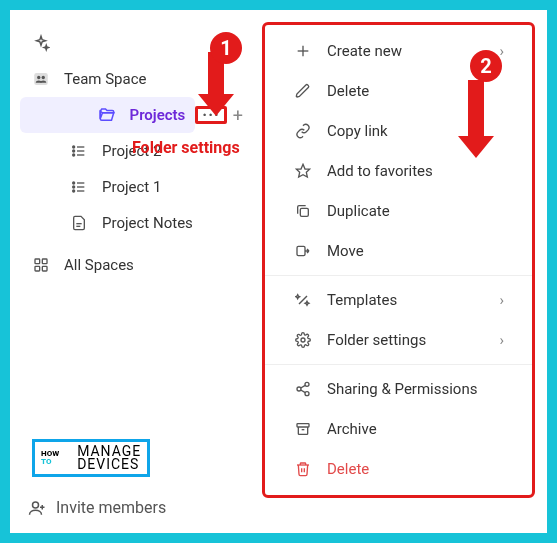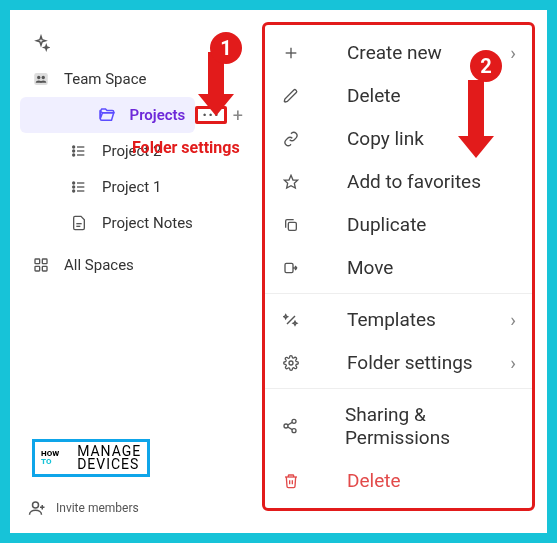--- a/index.html
+++ b/index.html
@@ -14,31 +14,31 @@
     .projects-row { display: flex; align-items: center; position: relative; }
     .projects-row .actions { margin-left: auto; display: flex; align-items: center; gap: 2px; }
     .ellipsis-box { border: 3px solid #e21b1b; padding: 1px 4px; border-radius: 2px; color: #555; font-weight: bold; letter-spacing: 1px; line-height: 10px; font-size: 16px; cursor: pointer; }
     .plus-btn { color: #888; font-size: 18px; padding: 0 4px; cursor: pointer; }
     .annotation-label { color: #e21b1b; font-weight: 700; font-size: 16px; position: absolute; left: 122px; top: 128px; white-space: nowrap; }
     .marker { width: 32px; height: 32px; background: #e21b1b; border-radius: 50%; color: #fff; display: flex; align-items: center; justify-content: center; font-size: 20px; font-weight: 700; position: absolute; z-index: 10; font-family: Georgia, serif; }
     .arrow { position: absolute; z-index: 9; }
     .arrow .shaft { width: 16px; background: #e21b1b; margin: 0 auto; }
     .arrow .head { width: 0; height: 0; border-left: 18px solid transparent; border-right: 18px solid transparent; border-top: 22px solid #e21b1b; margin: 0 auto; }
     .menu-panel { position: absolute; right: 12px; top: 12px; width: 273px; background: #fff; border: 3px solid #e21b1b; border-radius: 6px; padding: 6px 0; z-index: 5; }
-    .menu-item { display: flex; align-items: center; padding: 10px 16px; font-size: 19px; color: #333; cursor: pointer; gap: 32px; }
+    .menu-item { display: flex; align-items: center; padding: 10px 28px; font-size: 15px; color: #333; cursor: pointer; }
     .menu-item .icon { width: 20px; height: 20px; display: inline-flex; align-items: center; justify-content: center; margin-right: 14px; color: #555; }
     .menu-item .chev { margin-left: auto; color: #888; }
     .menu-item.danger { color: #e24a4a; }
     .menu-item.danger .icon { color: #e24a4a; }
     .menu-divider { height: 1px; background: #eee; margin: 4px 0; }
     .logo-box { border: 3px solid #0ea5e9; padding: 3px 6px; display: inline-flex; align-items: center; position: absolute; bottom: 56px; left: 22px; background: #fff; }
     .logo-how { font-size: 8px; font-weight: 800; line-height: 8px; }
     .logo-how .blue { color: #17c3d8; }
     .logo-main { font-family: Impact, sans-serif; font-size: 14px; letter-spacing: 1px; line-height: 13px; margin-left: 18px; }
-    .invite { position: absolute; bottom: 16px; left: 18px; display: flex; align-items: center; color: #555; font-size: 12px; cursor: pointer; }
+    .invite { position: absolute; bottom: 16px; left: 18px; display: flex; align-items: center; color: #555; font-size: 16px; cursor: pointer; }
     .invite .icon { margin-right: 10px; }
     svg { display: block; }
   </style>
 </head>
 <body>
 
 <div class="container">
   <div class="sidebar">
 
     <div class="sidebar-item">
@@ -244,20 +244,30 @@
             <circle cx="18" cy="5" r="3"></circle>
             <circle cx="6" cy="12" r="3"></circle>
             <circle cx="18" cy="19" r="3"></circle>
             <line x1="8.6" y1="10.5" x2="15.4" y2="6.5"></line>
             <line x1="8.6" y1="13.5" x2="15.4" y2="17.5"></line>
           </svg>
         </span>
       <span>Sharing &amp; Permissions</span>
     </div>
 
+    <div class="menu-item">
+      <span class="icon">
+          <svg width="16" height="16" viewBox="0 0 24 24" fill="none" stroke="currentColor" stroke-width="2">
+            <rect x="3" y="4" width="18" height="5" rx="1"></rect>
+            <path d="M5 9v10a1 1 0 001 1h12a1 1 0 001-1V9"></path>
+            <line x1="10" y1="13" x2="14" y2="13"></line>
+          </svg>
+        </span>
+      <span>Archive</span>
+    </div>
 
     <div class="menu-item danger">
       <span class="icon">
           <svg width="16" height="16" viewBox="0 0 24 24" fill="none" stroke="currentColor" stroke-width="2">
             <path d="M3 6h18"></path>
             <path d="M8 6V4a1 1 0 011-1h6a1 1 0 011 1v2"></path>
             <path d="M19 6l-1 14a2 2 0 01-2 2H8a2 2 0 01-2-2L5 6"></path>
             <line x1="10" y1="11" x2="10" y2="17"></line>
             <line x1="14" y1="11" x2="14" y2="17"></line>
           </svg>

